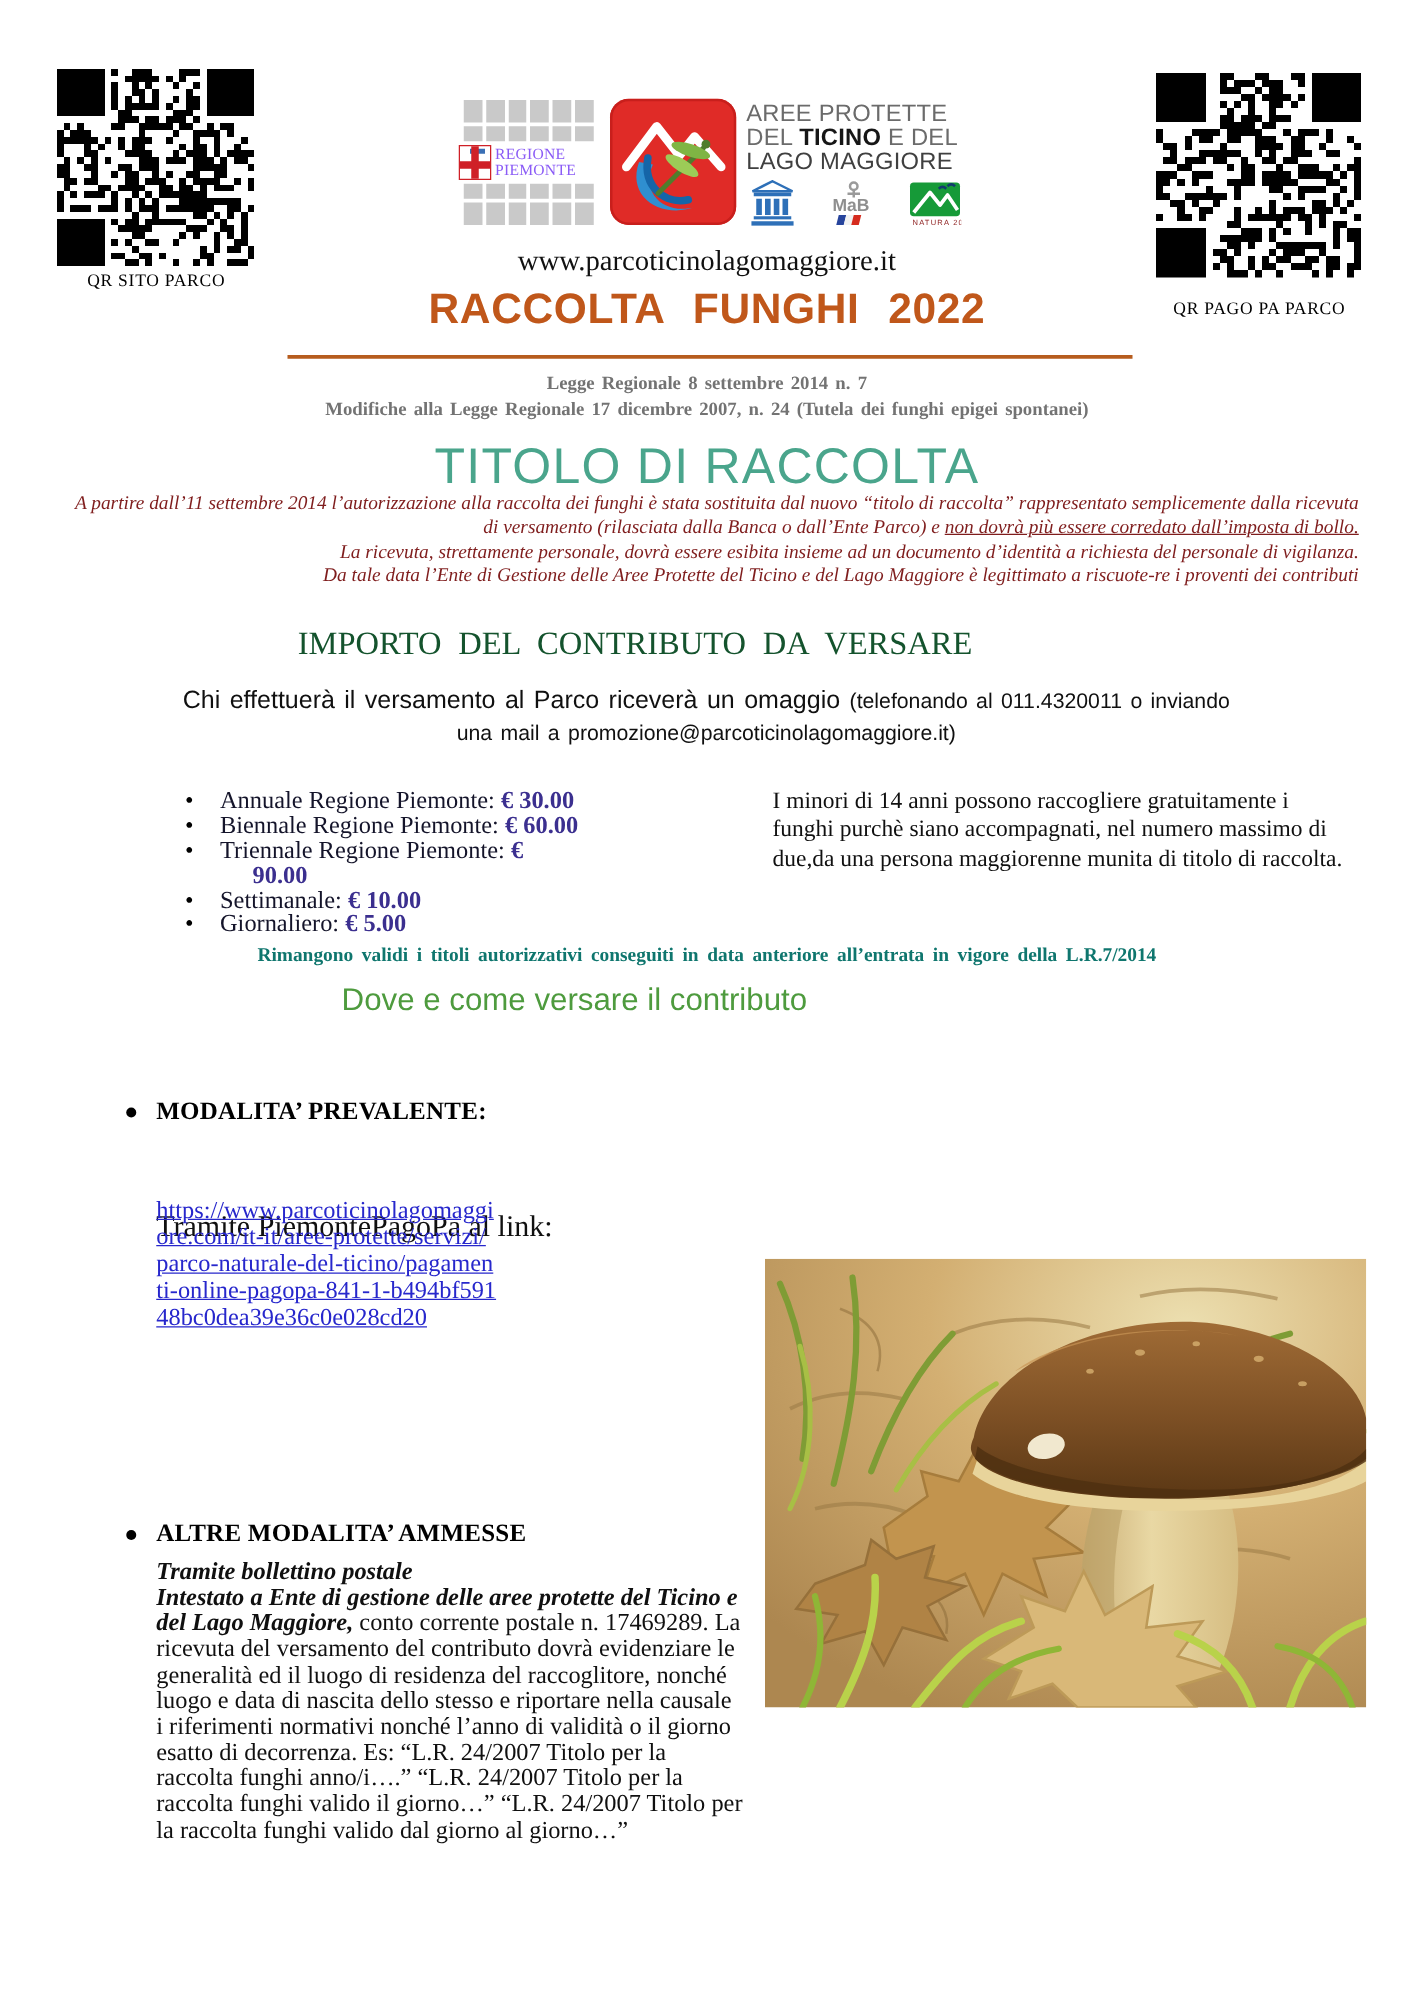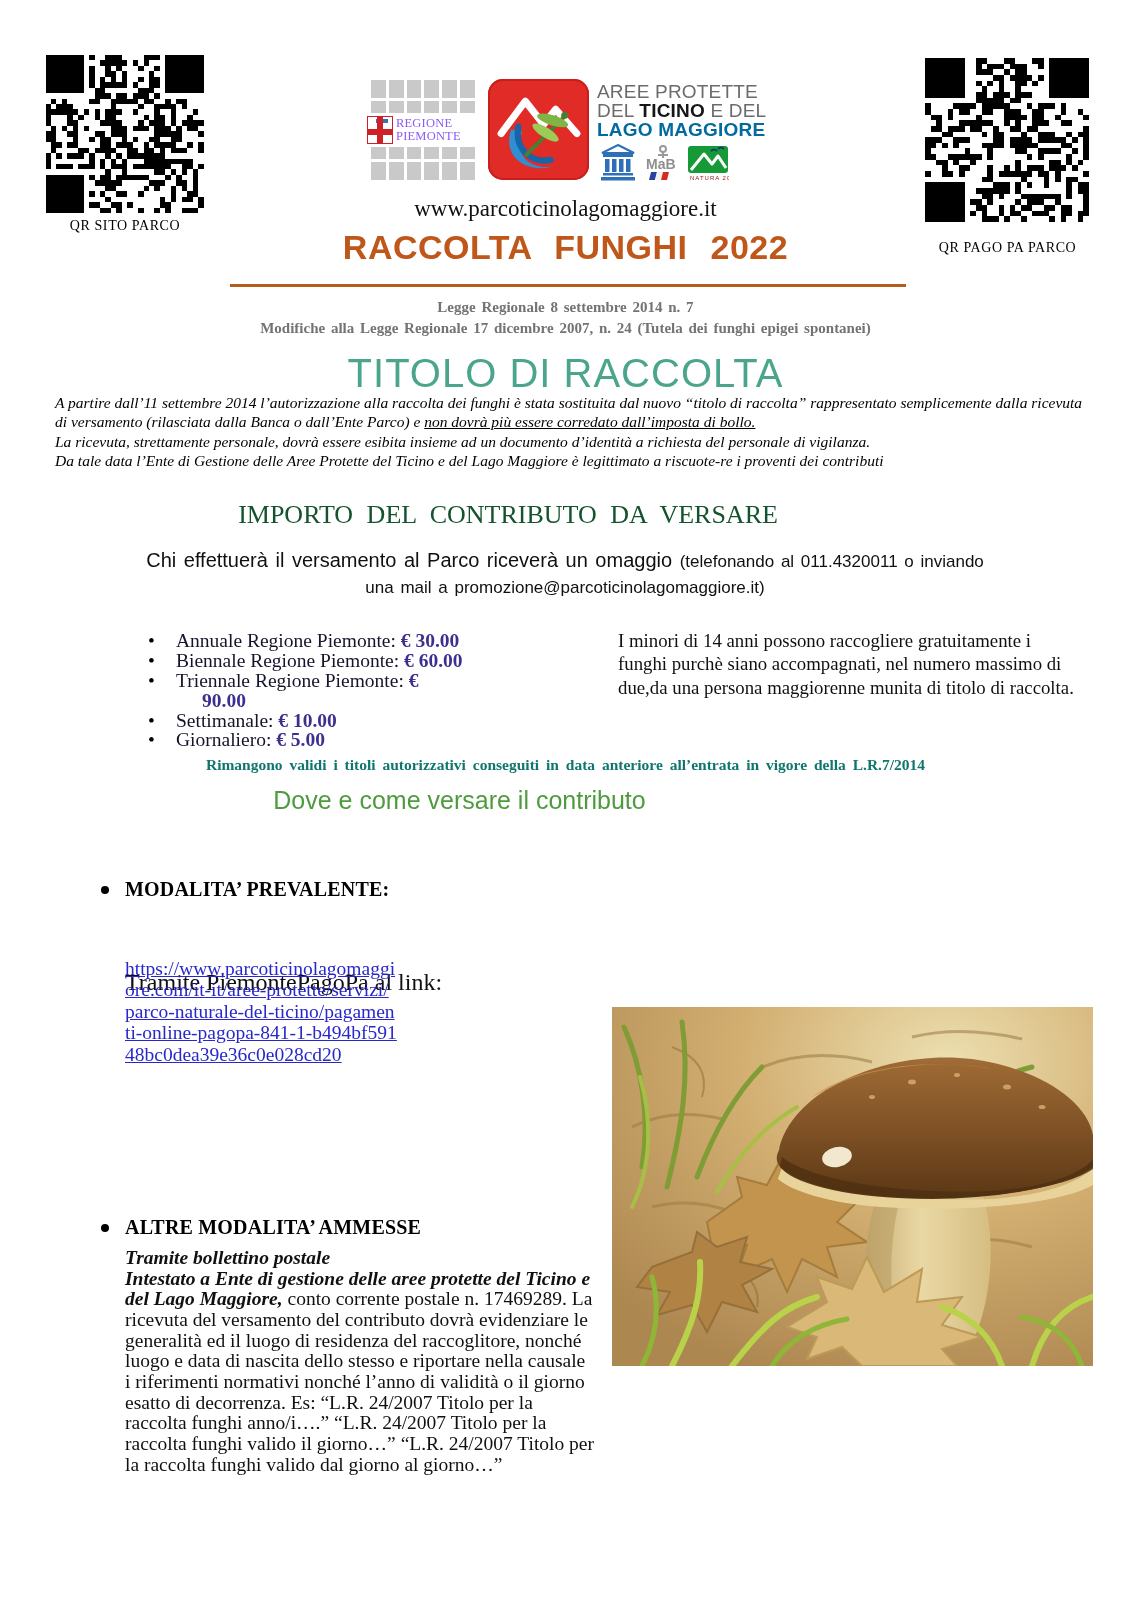--- a/index.html
+++ b/index.html
@@ -26,36 +26,36 @@
 
   
   .park-logo{left:488px;top:79px;width:101px;height:101px;background:#e02b27;border-radius:15px;
     box-shadow:inset 0 0 0 2px #c81f1c;}
   .park-logo svg{width:100%;height:100%;}
 
   
   .park-name{left:597px;top:82px;width:185px;font-family:"Liberation Sans",sans-serif;line-height:1.0;}
   .park-name .l1,.park-name .l2{font-size:19px;color:#6b6b6b;letter-spacing:.2px;}
   .park-name b{color:#161616;}
-  .park-name .l3{font-size:19px;font-weight:bold;color:#0369a1;letter-spacing:.2px;}
-
-  .partners{left:601px;top:144px;width:176px;display:flex;align-items:flex-end;gap:10px;}
+  .park-name .l3{font-size:19px;font-weight:normal;color:#404040;letter-spacing:.2px;}
+
+  .partners{left:601px;top:144px;width:176px;display:flex;align-items:flex-end;gap:30px;}
   .partners svg{display:block;}
 
   
   .website{left:0;top:196px;width:1131px;text-align:center;font-size:23px;color:#111;}
   .main-title{left:0;top:228px;width:1131px;text-align:center;font-family:"Liberation Sans",sans-serif;
     font-weight:bold;font-size:34px;color:#c0571a;letter-spacing:.5px;word-spacing:13px;}
   .title-rule{left:230px;top:284px;width:676px;height:3px;background:#b65c1e;}
   .law{left:0;top:297px;width:1131px;text-align:center;font-weight:bold;font-size:15px;color:#737373;line-height:1.4;word-spacing:2px;}
 
   
   .titolo-heading{left:0;top:351px;width:1131px;text-align:center;font-family:"Liberation Sans",sans-serif;
     font-size:40px;color:#4aa58c;letter-spacing:1px;}
-  .intro{left:55px;top:393px;width:1032px;font-style:italic;font-size:15.5px;line-height:1.25;color:#000000;}
+  .intro{left:55px;top:393px;width:1032px;font-style:italic;font-size:15.5px;line-height:1.25;color:#7f1d1d;text-align:right;}
   .intro .ul{text-decoration:underline;}
 
   .importo-heading{left:0;top:500px;width:1016px;text-align:center;font-family:Liberation Serif, serif;
     font-size:26px;color:#14532d;word-spacing:7px;}
   .omaggio{left:135px;top:547px;width:860px;text-align:center;font-family:"Liberation Sans",sans-serif;
     font-size:20px;line-height:1.3;color:#101010;word-spacing:2px;}
   .omaggio .paren{font-size:17px;}
 
   .price-list{left:140px;top:631px;width:330px;list-style:none;margin:0;padding:0;font-size:19.5px;line-height:1.02;}
   .price-list li{position:relative;padding-left:36px;margin:0;color:#14142a;}

